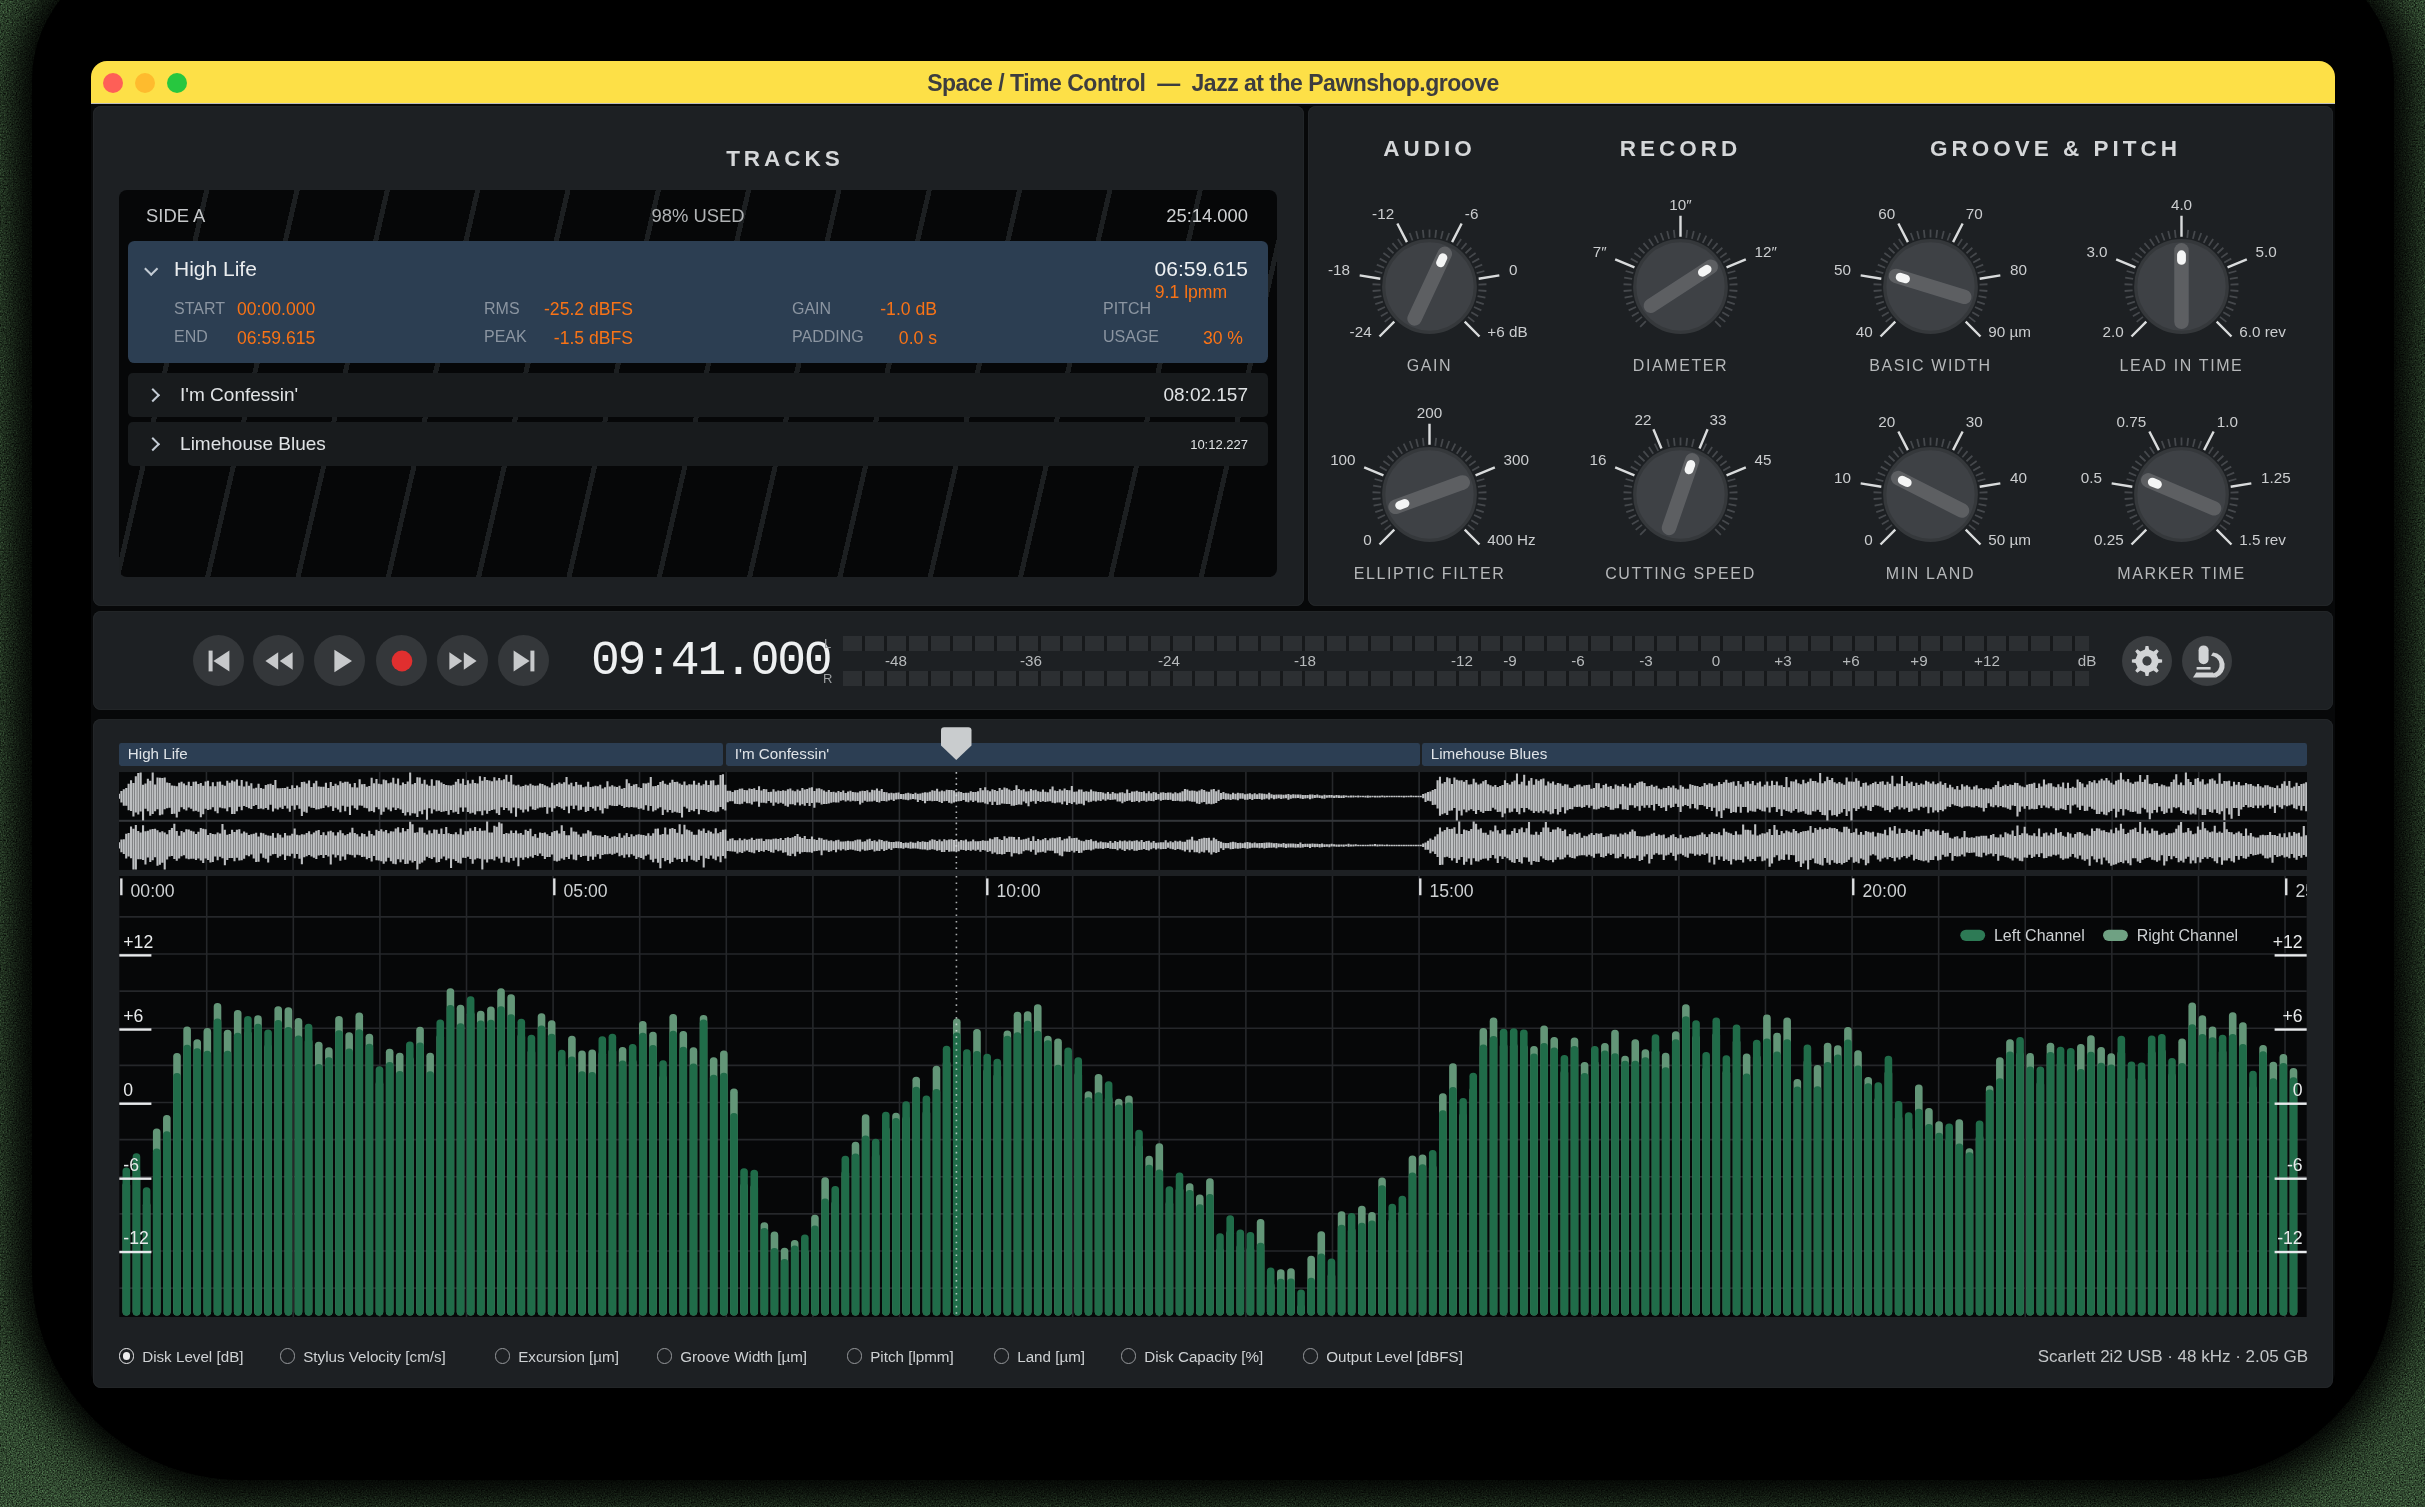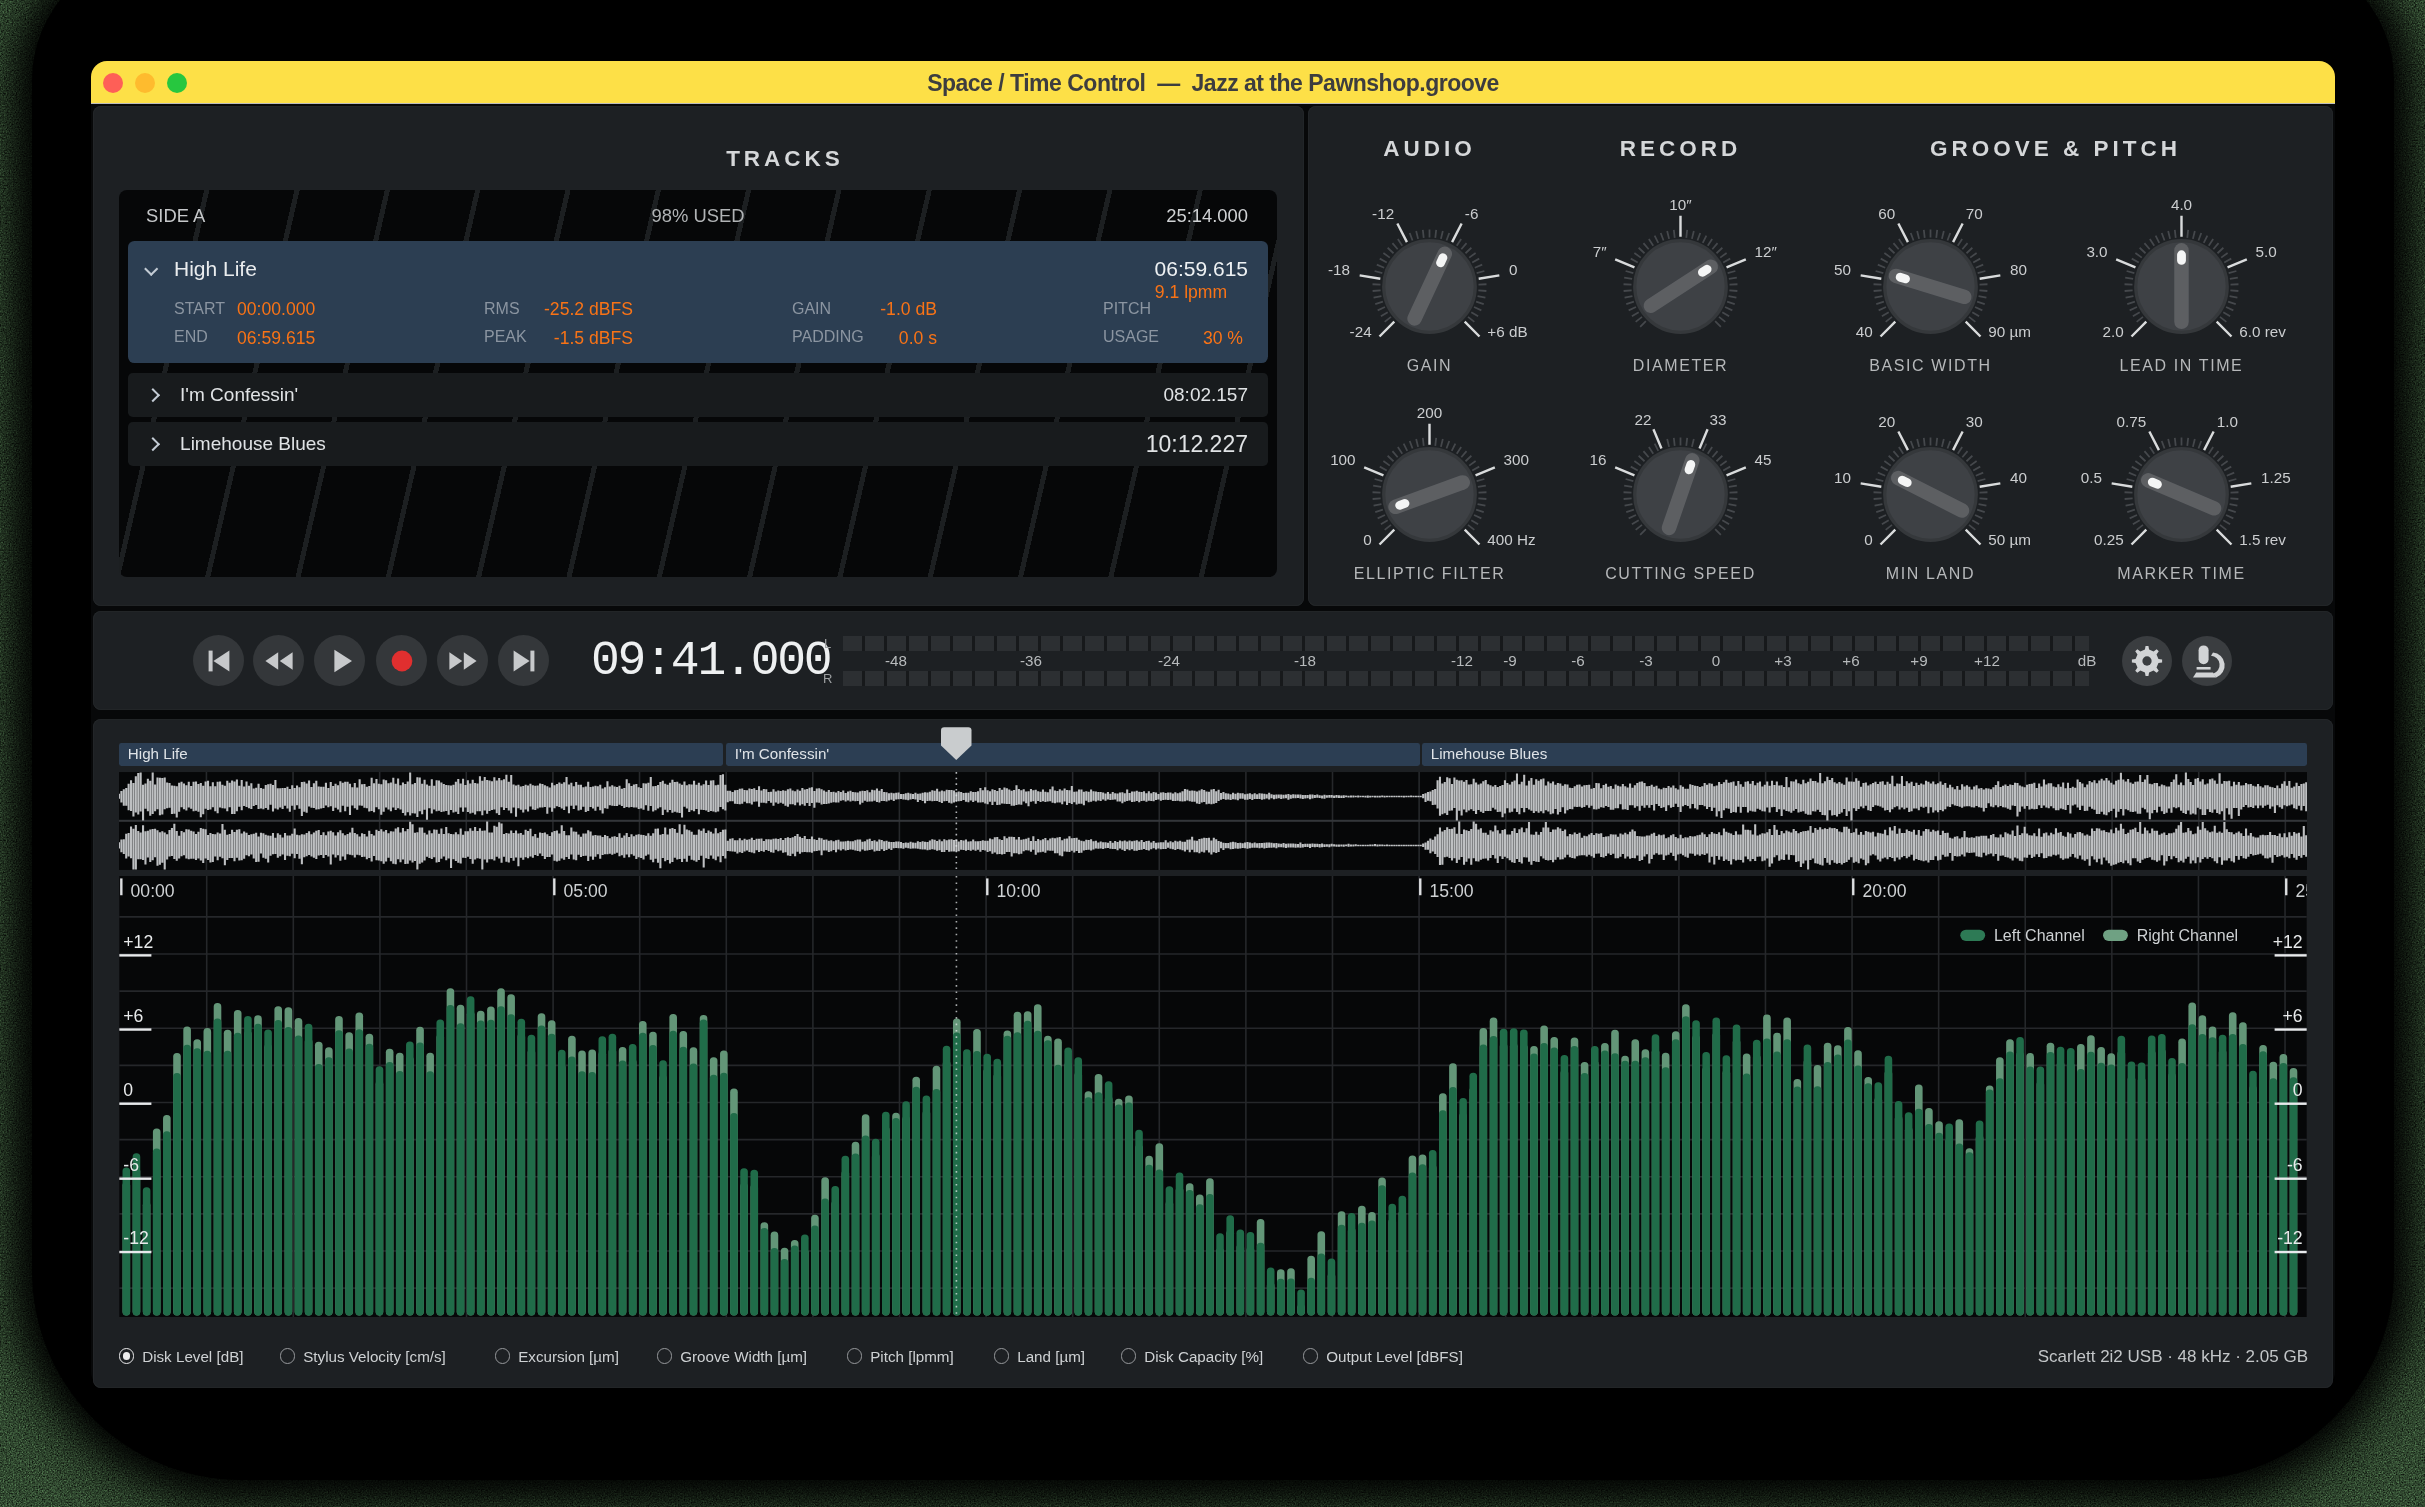--- a/index.html
+++ b/index.html
@@ -87,21 +87,21 @@
     <span class="cval" style="left:1011px;width:104px;text-align:right;top:87px">30 %</span>
 </div>
 <div class="trow" style="top:373px">
   <span class="chev right" style="margin-left:20px"></span>
   <span style="margin-left:21.7px;font-size:19px">I'm Confessin'</span>
   <span style="margin-left:auto;margin-right:20px;font-size:19px">08:02.157</span>
 </div>
 <div class="trow" style="top:422px">
   <span class="chev right" style="margin-left:20px"></span>
   <span style="margin-left:21.7px;font-size:19px">Limehouse Blues</span>
-  <span style="margin-left:auto;margin-right:20px;font-size:23px">10:12.227</span>
+  <span style="margin-left:auto;margin-right:20px;font-size:13px">10:12.227</span>
 </div>
 <div class="khead" style="left:1301px;top:136px;width:257px">AUDIO</div>
 <div class="khead" style="left:1552px;top:136px;width:257px">RECORD</div>
 <div class="khead" style="left:1815px;top:136px;width:481px">GROOVE &amp; PITCH</div>
 <svg class="abs" style="left:1317px;top:174px" width="225" height="225" viewBox="-140.0 -140.0 280 280">
     <path d="M-47.9,37.8L-55.8,44.0M-52.0,31.9L-60.5,37.1M-55.4,25.5L-64.5,29.7M-58.0,18.9L-67.5,21.9M-59.8,11.9L-69.6,13.9M-60.8,4.8L-70.8,5.6M-61.0,-2.4L-70.9,-2.8M-58.7,-16.6L-68.3,-19.3M-56.4,-23.3L-65.6,-27.2M-53.2,-29.8L-61.9,-34.7M-49.4,-35.9L-57.4,-41.7M-44.8,-41.4L-52.1,-48.2M-39.6,-46.4L-46.1,-54.0M-33.9,-50.7L-39.4,-59.0M-21.1,-57.2L-24.6,-66.6M-14.2,-59.3L-16.6,-69.0M-7.2,-60.6L-8.3,-70.5M0.0,-61.0L0.0,-71.0M7.2,-60.6L8.3,-70.5M14.2,-59.3L16.6,-69.0M21.1,-57.2L24.6,-66.6M33.9,-50.7L39.4,-59.0M39.6,-46.4L46.1,-54.0M44.8,-41.4L52.1,-48.2M49.4,-35.9L57.4,-41.7M53.2,-29.8L61.9,-34.7M56.4,-23.3L65.6,-27.2M58.7,-16.6L68.3,-19.3M61.0,-2.4L70.9,-2.8M60.8,4.8L70.8,5.6M59.8,11.9L69.6,13.9M58.0,18.9L67.5,21.9M55.4,25.5L64.5,29.7M52.0,31.9L60.5,37.1M47.9,37.8L55.8,44.0" stroke="#45484c" stroke-width="2.2" fill="none"></path>
     <path d="M-43.8,43.8L-62.2,62.2M-61.2,-9.7L-86.9,-13.8M-28.1,-55.2L-40.0,-78.4M28.1,-55.2L40.0,-78.4M61.2,-9.7L86.9,-13.8M43.8,43.8L62.2,62.2" stroke="#d9dbdc" stroke-width="3" fill="none"></path>
     <text x="-72" y="63" text-anchor="end" font-size="19" fill="#cbcdcf">-24</text>
     <text x="-99" y="-14" text-anchor="end" font-size="19" fill="#cbcdcf">-18</text>
     <text x="-44" y="-84" text-anchor="end" font-size="19" fill="#cbcdcf">-12</text>

